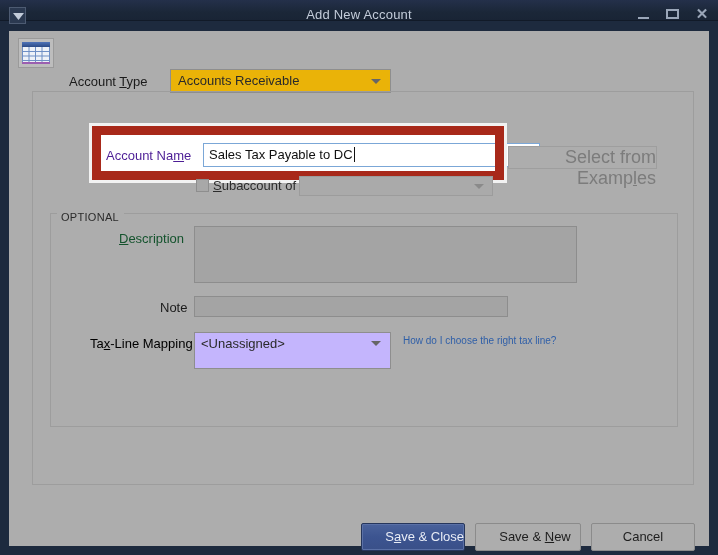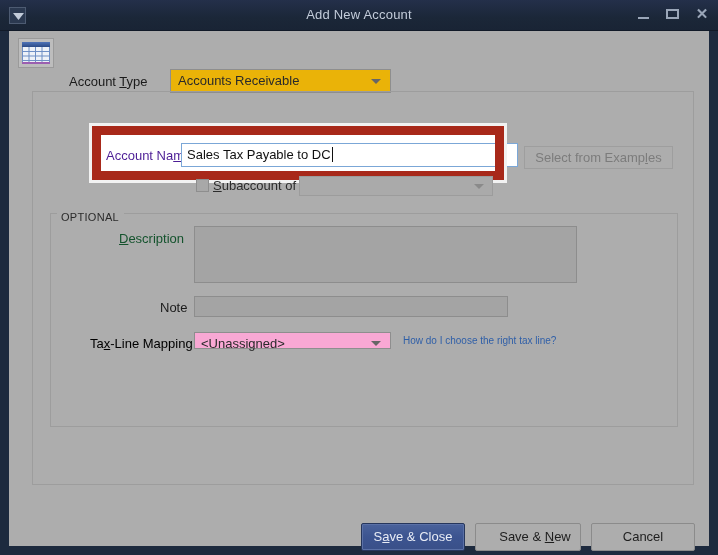--- a/index.html
+++ b/index.html
@@ -23,21 +23,21 @@
     height: 555px;
     background: #1d2a3e;
     box-sizing: border-box;
   }
 
   
   .titlebar {
     position: absolute;
     left: 0; top: 0;
     width: 718px;
-    height: 31px;
+    height: 21px;
     background: linear-gradient(180deg, #24304a 0%, #1b2738 60%, #192435 100%);
     border-bottom: 1px solid #111a28;
     box-sizing: border-box;
   }
   .sysmenu {
     position: absolute;
     left: 9px; top: 7px;
     width: 17px; height: 17px;
     border: 1px solid #4d5b72;
     background: #2b3950;
@@ -156,21 +156,21 @@
 
   
   .lbl-account-name {
     position: absolute;
     left: 97px; top: 117px;
     font-size: 13px;
     color: #4c1d95;
   }
   .txt-account-name {
     position: absolute;
-    left: 172px; top: 112px;
+    left: 194px; top: 112px;
     width: 337px; height: 24px;
     background: #ffffff;
     border: 1px solid #7ba7d7;
     box-sizing: border-box;
   }
   .txt-account-name .val {
     position: absolute;
     left: 5px; top: 3px;
     font-size: 13px;
     color: #101010;
@@ -186,24 +186,23 @@
   }
 
   .btn-examples {
     position: absolute;
     left: 499px; top: 115px;
     width: 149px; height: 23px;
     background: #adadad;
     border: 1px solid #9e9e9e;
     box-sizing: border-box;
     color: #7c7c7c;
-    font-size: 13px;
-    text-align: center;
+    font-size: 18px;
+    text-align: right;
     line-height: 21px;
-    margin-left: 16px;
   }
 
   
   .redbox {
     position: absolute;
     left: 83px; top: 95px;
     width: 412px; height: 54px;
     border: 9px solid #a8291a;
     background: transparent;
     box-sizing: border-box;
@@ -294,22 +293,22 @@
 
   .lbl-taxline {
     position: absolute;
     left: 81px; top: 305px;
     font-size: 13px;
     color: #000000;
   }
   .ddl-taxline {
     position: absolute;
     left: 185px; top: 301px;
-    width: 197px; height: 17px;
-    background: #f9a8d4;
+    width: 197px; height: 37px;
+    background: #c4b5fd;
     border: 1px solid #8e8e8e;
     box-sizing: border-box;
   }
   .ddl-taxline .val {
     position: absolute;
     left: 6px; top: 3px;
     font-size: 13px;
     color: #2a2a2a;
   }
   .ddl-taxline .arrow-dn { right: 9px; top: 8px; }
@@ -332,20 +331,21 @@
     color: #1e1e1e;
     background: #adadad;
     border: 1px solid #8b8b8b;
     border-radius: 2px;
   }
   .btn-primary {
     background: linear-gradient(180deg, #4a629b 0%, #3c5490 50%, #3a5089 100%);
     border: 1px solid #26365c;
     color: #e8ecf5;
     box-shadow: inset 0 0 0 1px #5a70a6;
+    text-align: right;
   }
   #save-close { left: 352px; top: 492px; width: 104px; }
   #save-new   { left: 466px; top: 492px; width: 106px; padding-left: 14px; }
   #cancel     { left: 582px; top: 492px; width: 104px; }
 
   u { text-decoration: underline; text-underline-offset: 1px; }
 </style>
 </head>
 <body>
 

